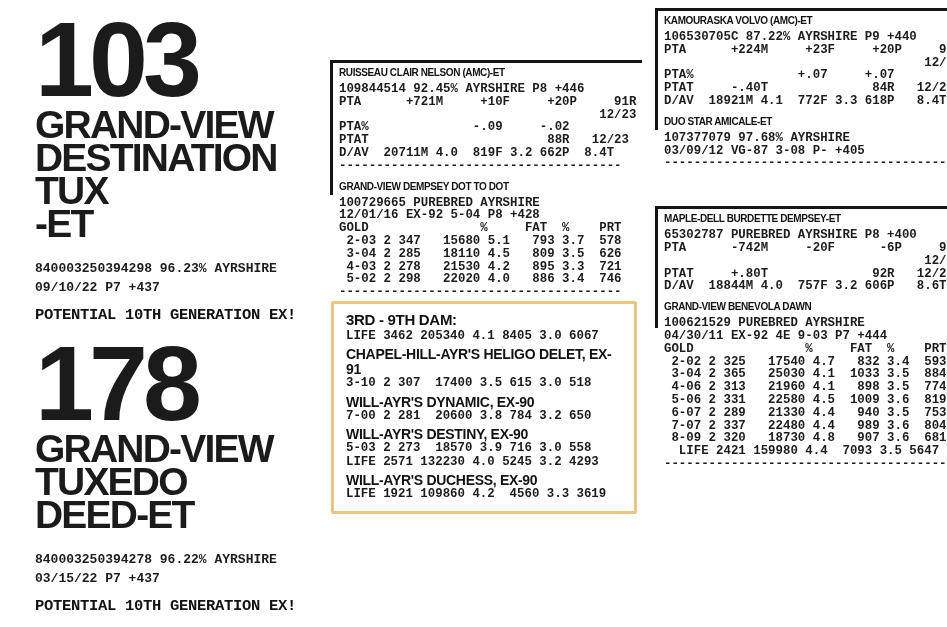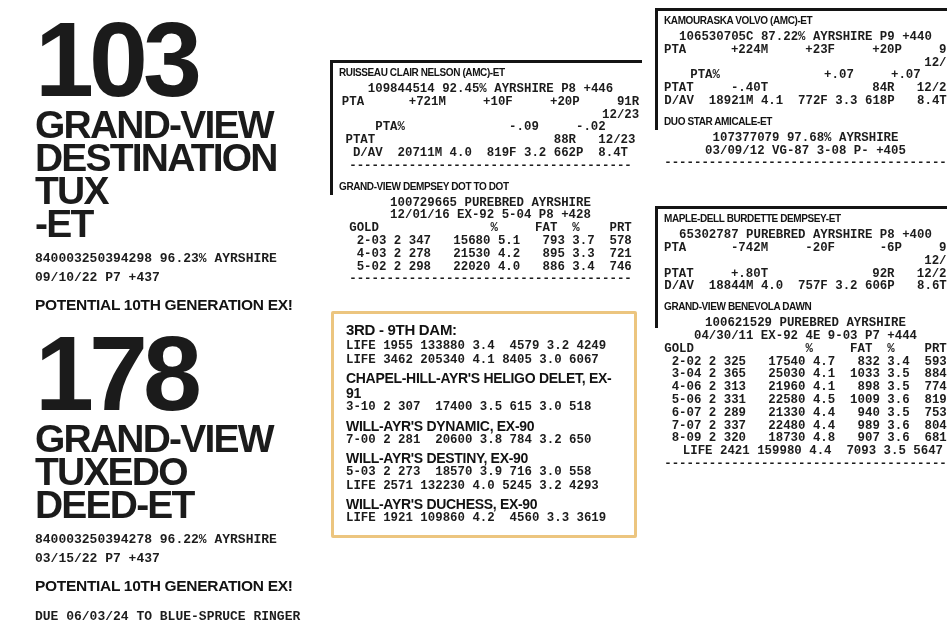--- a/index.html
+++ b/index.html
@@ -11,29 +11,30 @@
   .col-left{position:absolute;left:35px;top:16px;width:290px;}
   .lot-number{
     font-size:106px;font-weight:bold;line-height:0.82;letter-spacing:-5px;
     color:#1b1b1b;
   }
   .lot-name{margin-top:5px;}
   .name-line{
     font-size:39px;font-weight:bold;letter-spacing:-1.8px;line-height:33px;
     color:#1b1b1b;
   }
-  .reg{margin-top:9px;}
+  .reg{margin-top:19px;}
   .reg .mono-sm{white-space:pre;}
   .mono-sm{
     font-family:"Liberation Mono","DejaVu Sans Mono",monospace;
     font-size:13px;font-weight:bold;line-height:19px;color:#1c1c1c;
   }
   .note{
     margin-top:9px;font-size:15.5px;font-weight:bold;letter-spacing:-0.3px;
     color:#121212;
+    font-family:Liberation Mono, monospace;
   }
   .extra{margin-top:12px;}
   .lot-second{margin-top:16px;}
   
   .col-mid{position:absolute;left:330px;top:60px;width:312px;}
   .col-right{position:absolute;left:655px;top:8px;width:292px;}
   .pair{position:relative;padding:4px 0 0 9px;}
   .hrule{position:absolute;top:0;left:0;right:0;height:3px;background:#141414;}
   .vrule{position:absolute;top:0;left:0;width:3px;background:#141414;}
   .vr-mid{height:135px;}
@@ -41,26 +42,26 @@
   .vr-r2{height:122px;}
   .ped-header{
     margin:0 0 2px 0;font-size:10px;font-weight:bold;letter-spacing:-0.4px;
     line-height:17px;color:#121212;
   }
   .dam-header{margin-top:5px;}
   .mono-block{margin:0;}
   .mono-line{
     font-family:"Liberation Mono","DejaVu Sans Mono",monospace;
     font-size:12.4px;font-weight:bold;line-height:12.8px;
-    white-space:pre;color:#1c1c1c;text-align:center;
+    white-space:pre;color:#1c1c1c;
   }
   .pair2{margin-top:36px;}
   
   .dam-box{
-    margin-top:25px;margin-left:1px;width:278px;
+    margin-top:2px;margin-left:1px;width:278px;
     border:3px solid #ecc57f;border-radius:2px;
     padding:7px 10px 9px 12px;background:#ffffff;
   }
   .box-title{
     font-size:15px;font-weight:bold;letter-spacing:-0.3px;color:#121212;
     margin-bottom:2px;
   }
   .entry.name{
     font-size:14px;font-weight:bold;letter-spacing:-0.3px;color:#121212;
     margin-top:4px;line-height:15px;
@@ -125,30 +126,30 @@
         <div class="mono-line">PTAT                        88R   12/23</div>
         <div class="mono-line">D/AV  20711M 4.0  819F 3.2 662P  8.4T</div>
         <div class="mono-line">--------------------------------------</div>
       </div>
     <h3 class="ped-header dam-header">GRAND-VIEW DEMPSEY DOT TO DOT</h3>
     <div class="mono-block">
         <div class="mono-line">100729665 PUREBRED AYRSHIRE</div>
         <div class="mono-line">12/01/16 EX-92 5-04 P8 +428</div>
         <div class="mono-line">GOLD               %     FAT  %    PRT</div>
         <div class="mono-line"> 2-03 2 347   15680 5.1   793 3.7  578</div>
+        <div class="mono-line"> 3-04 2 285   18110 4.5   809 3.5  626</div>
         <div class="mono-line"> 4-03 2 278   21530 4.2   895 3.3  721</div>
         <div class="mono-line"> 5-02 2 298   22020 4.0   886 3.4  746</div>
         <div class="mono-line">--------------------------------------</div>
       </div>
   </div>
 
   <div class="dam-box">
     <div class="box-title">3RD - 9TH DAM:</div>
     <div>
-        <div class="entry record">LIFE 1955 133880 3.4  4579 3.2 4249</div>
         <div class="entry record">LIFE 3462 205340 4.1 8405 3.0 6067</div>
         <div class="entry name">CHAPEL-HILL-AYR'S HELIGO DELET, EX-91</div>
         <div class="entry record">3-10 2 307  17400 3.5 615 3.0 518</div>
         <div class="entry name">WILL-AYR'S DYNAMIC, EX-90</div>
         <div class="entry record">7-00 2 281  20600 3.8 784 3.2 650</div>
         <div class="entry name">WILL-AYR'S DESTINY, EX-90</div>
         <div class="entry record">5-03 2 273  18570 3.9 716 3.0 558</div>
         <div class="entry record">LIFE 2571 132230 4.0 5245 3.2 4293</div>
         <div class="entry name">WILL-AYR'S DUCHESS, EX-90</div>
         <div class="entry record">LIFE 1921 109860 4.2  4560 3.3 3619</div>

